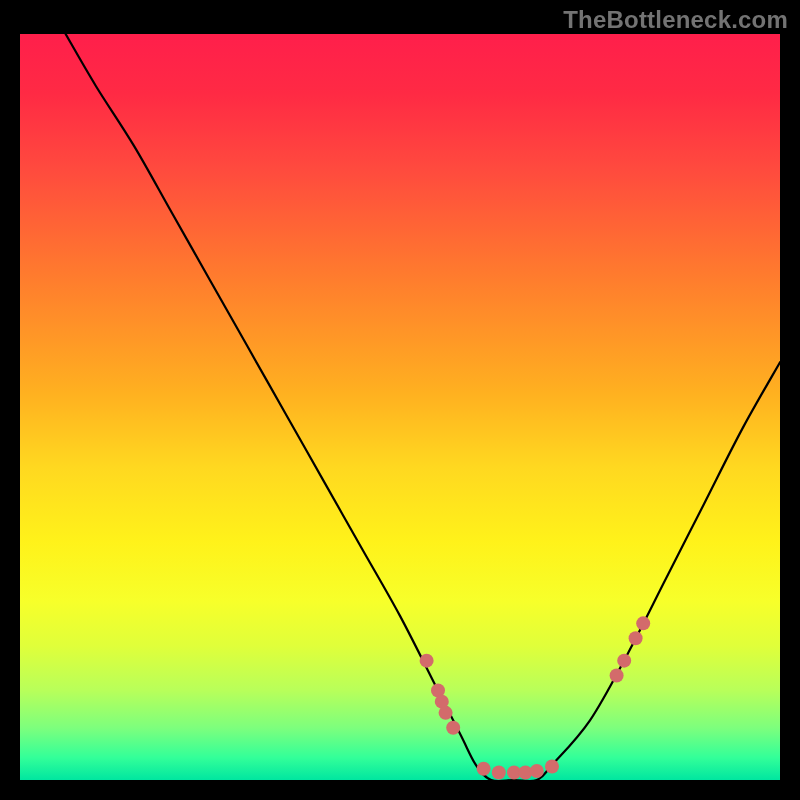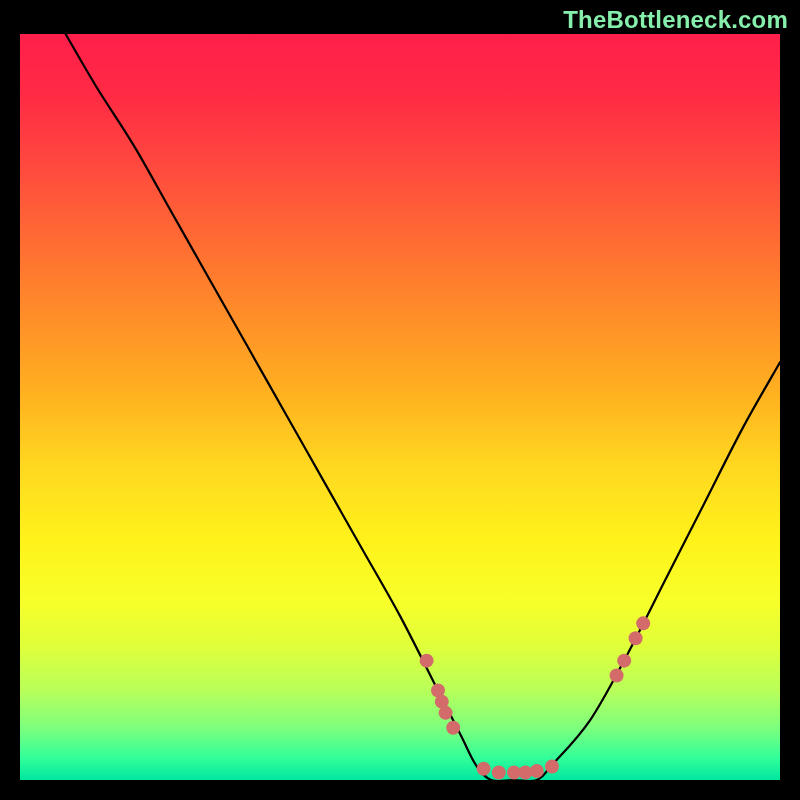--- a/index.html
+++ b/index.html
@@ -10,21 +10,21 @@
     height: 800px;
     background: #000;
   }
   .watermark {
     position: absolute;
     top: 6px;
     right: 12px;
     font-family: Arial, Helvetica, sans-serif;
     font-size: 24px;
     font-weight: 600;
-    color: #86efac;
+    color: #737373;
     letter-spacing: 0.2px;
     z-index: 10;
   }
   .plot {
     position: absolute;
     left: 20px;
     top: 34px;
     width: 760px;
     height: 746px;
     background: linear-gradient(to bottom,

